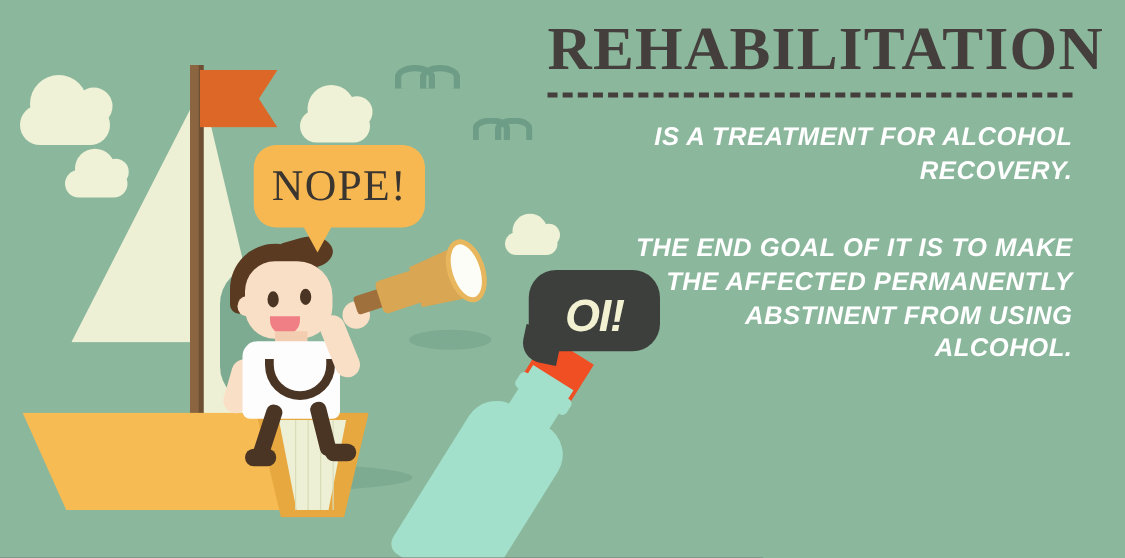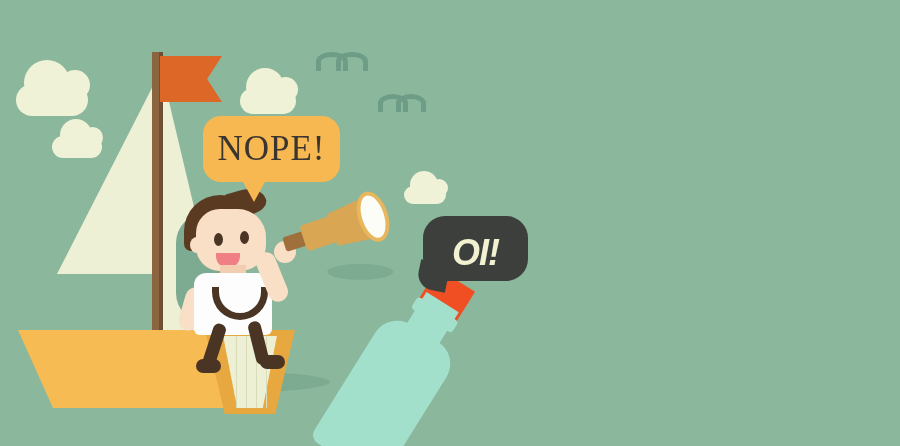--- a/index.html
+++ b/index.html
@@ -242,14 +242,23 @@
   </div>
 
   <div id="nope-tail"></div>
   <div id="nope-bubble"></div>
   <div id="nope-text">NOPE!</div>
 
   <div id="oi-tail"></div>
   <div id="oi-bubble"></div>
   <div id="oi-text">OI!</div>
 
+  <div id="text-block">
+    <h1 id="title">REHABILITATION</h1>
+    <p class="para" id="para-1">IS A TREATMENT FOR ALCOHOL
+RECOVERY.</p>
+    <p class="para" id="para-2">THE END GOAL OF IT IS TO MAKE
+THE AFFECTED PERMANENTLY
+ABSTINENT FROM  USING
+ALCOHOL.</p>
+  </div>
 
 </div>
 
 </body></html>

